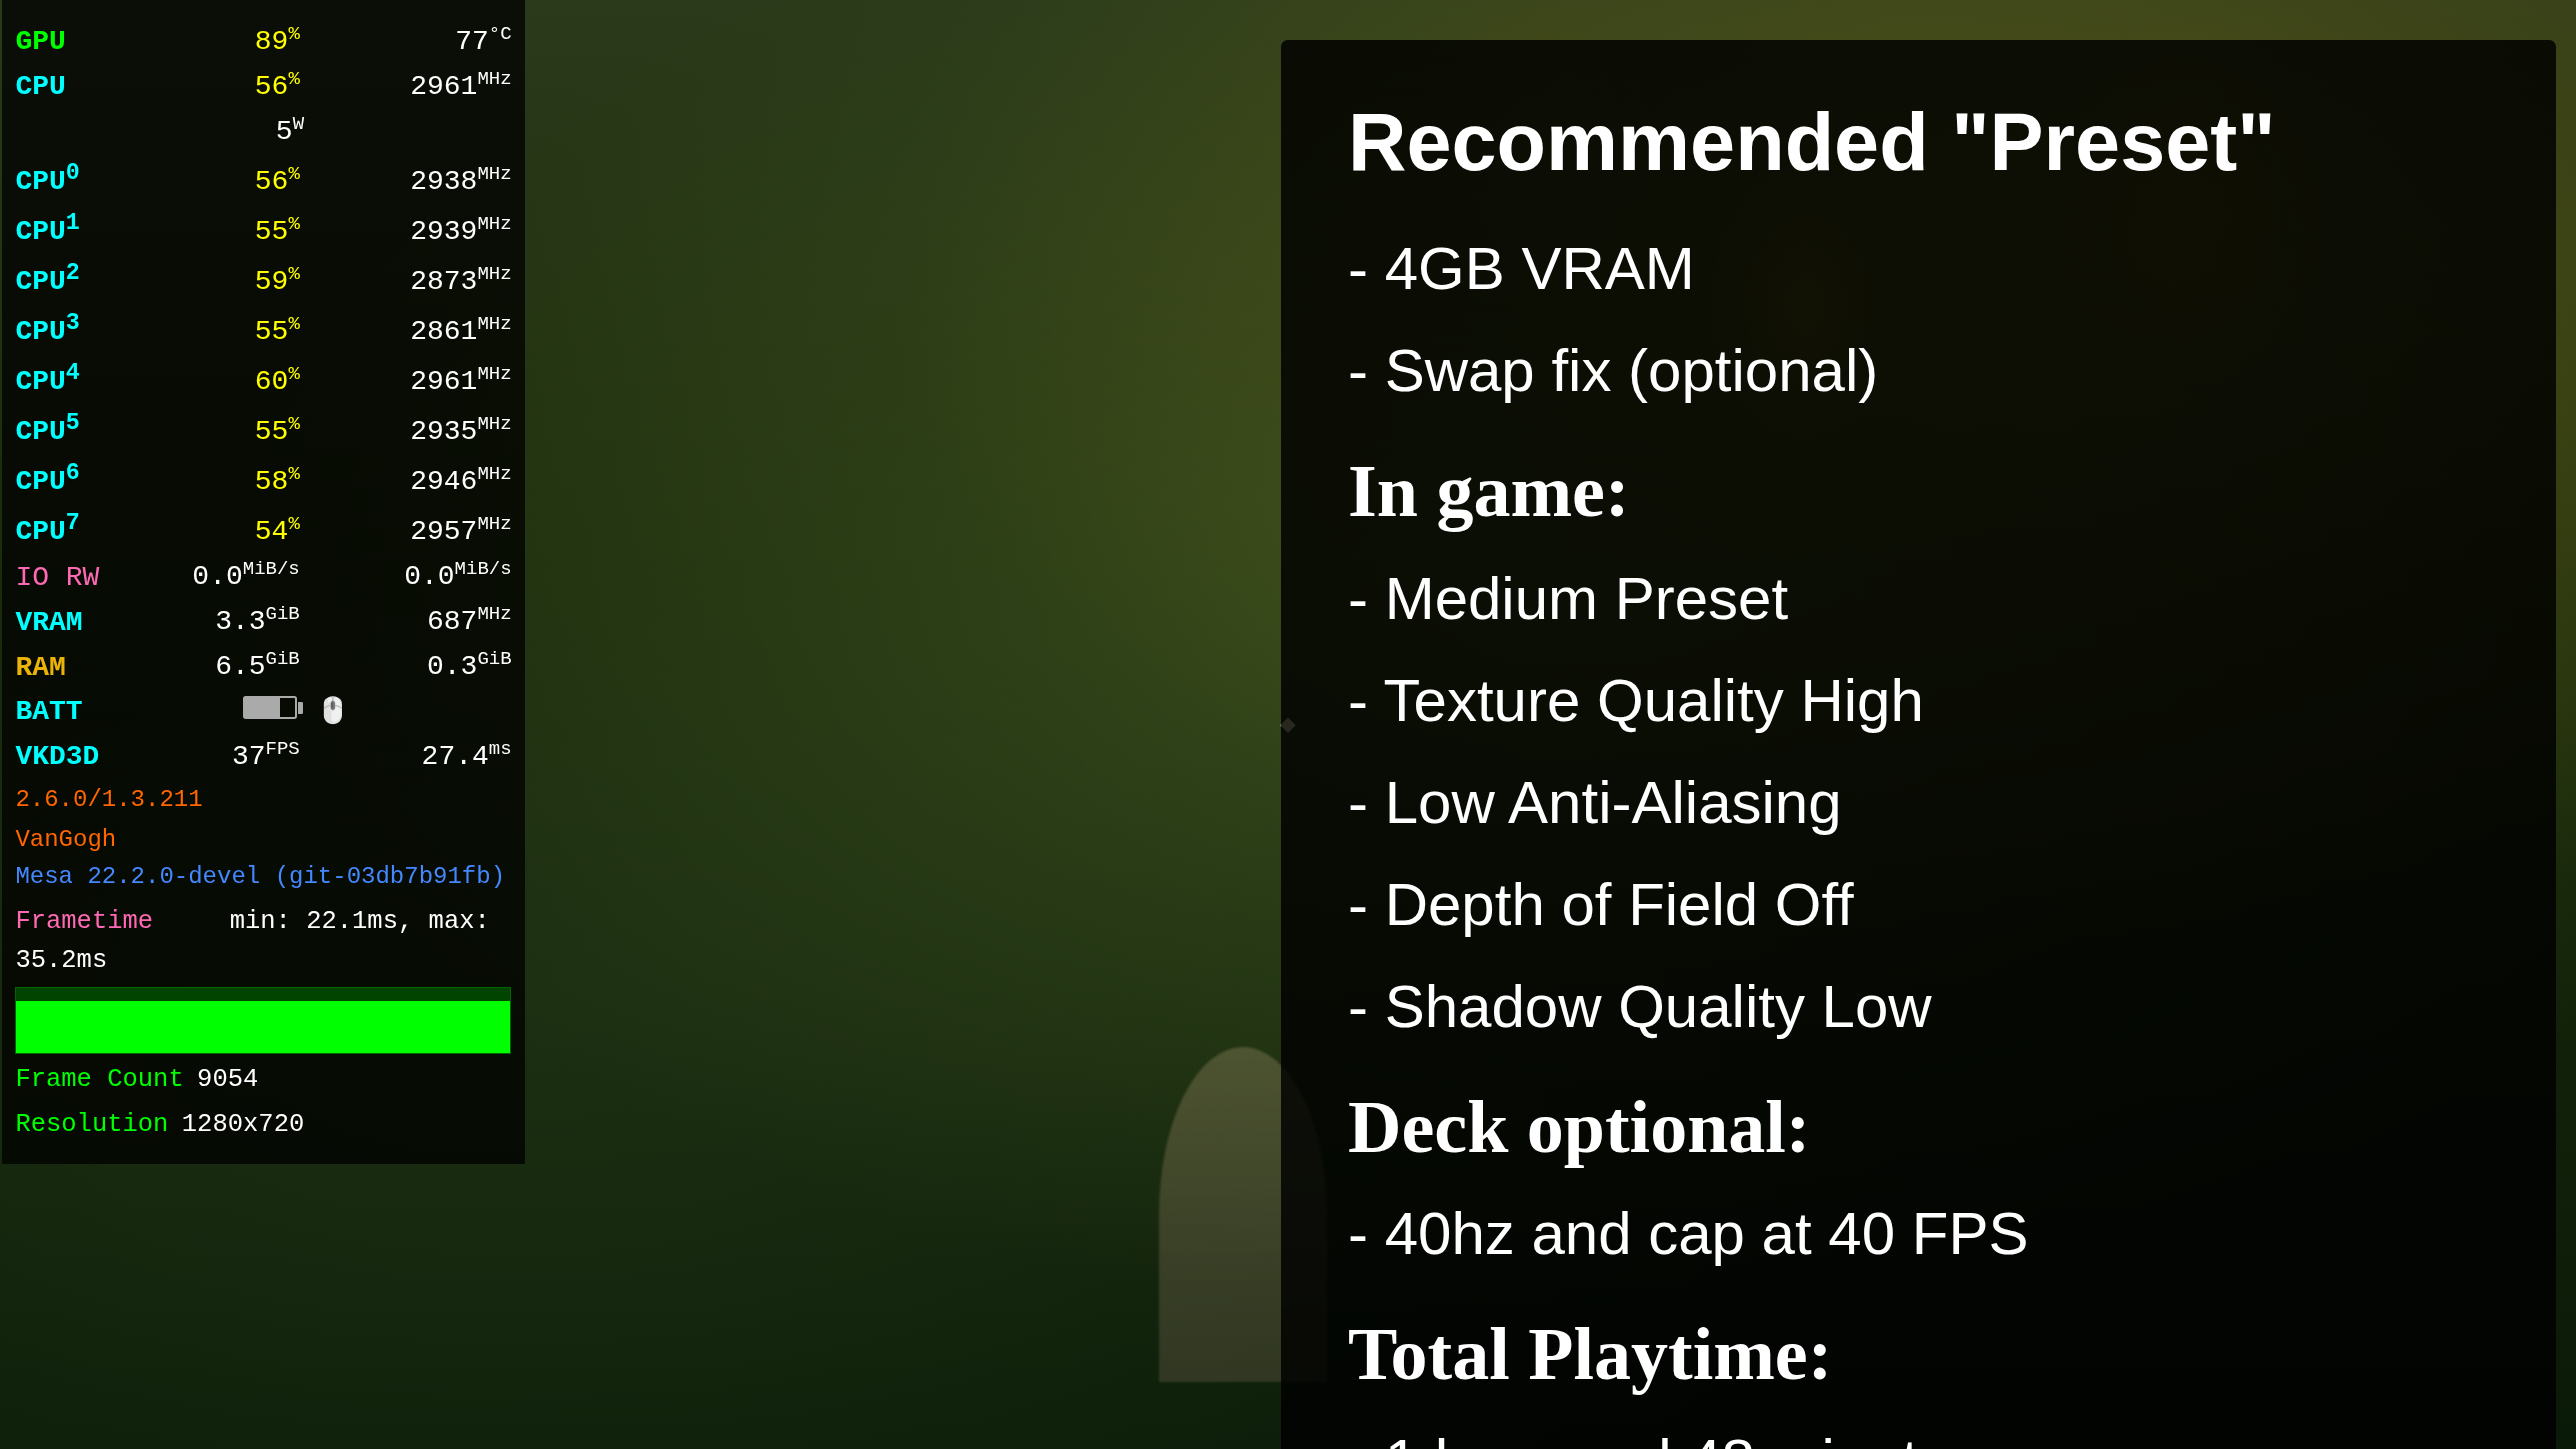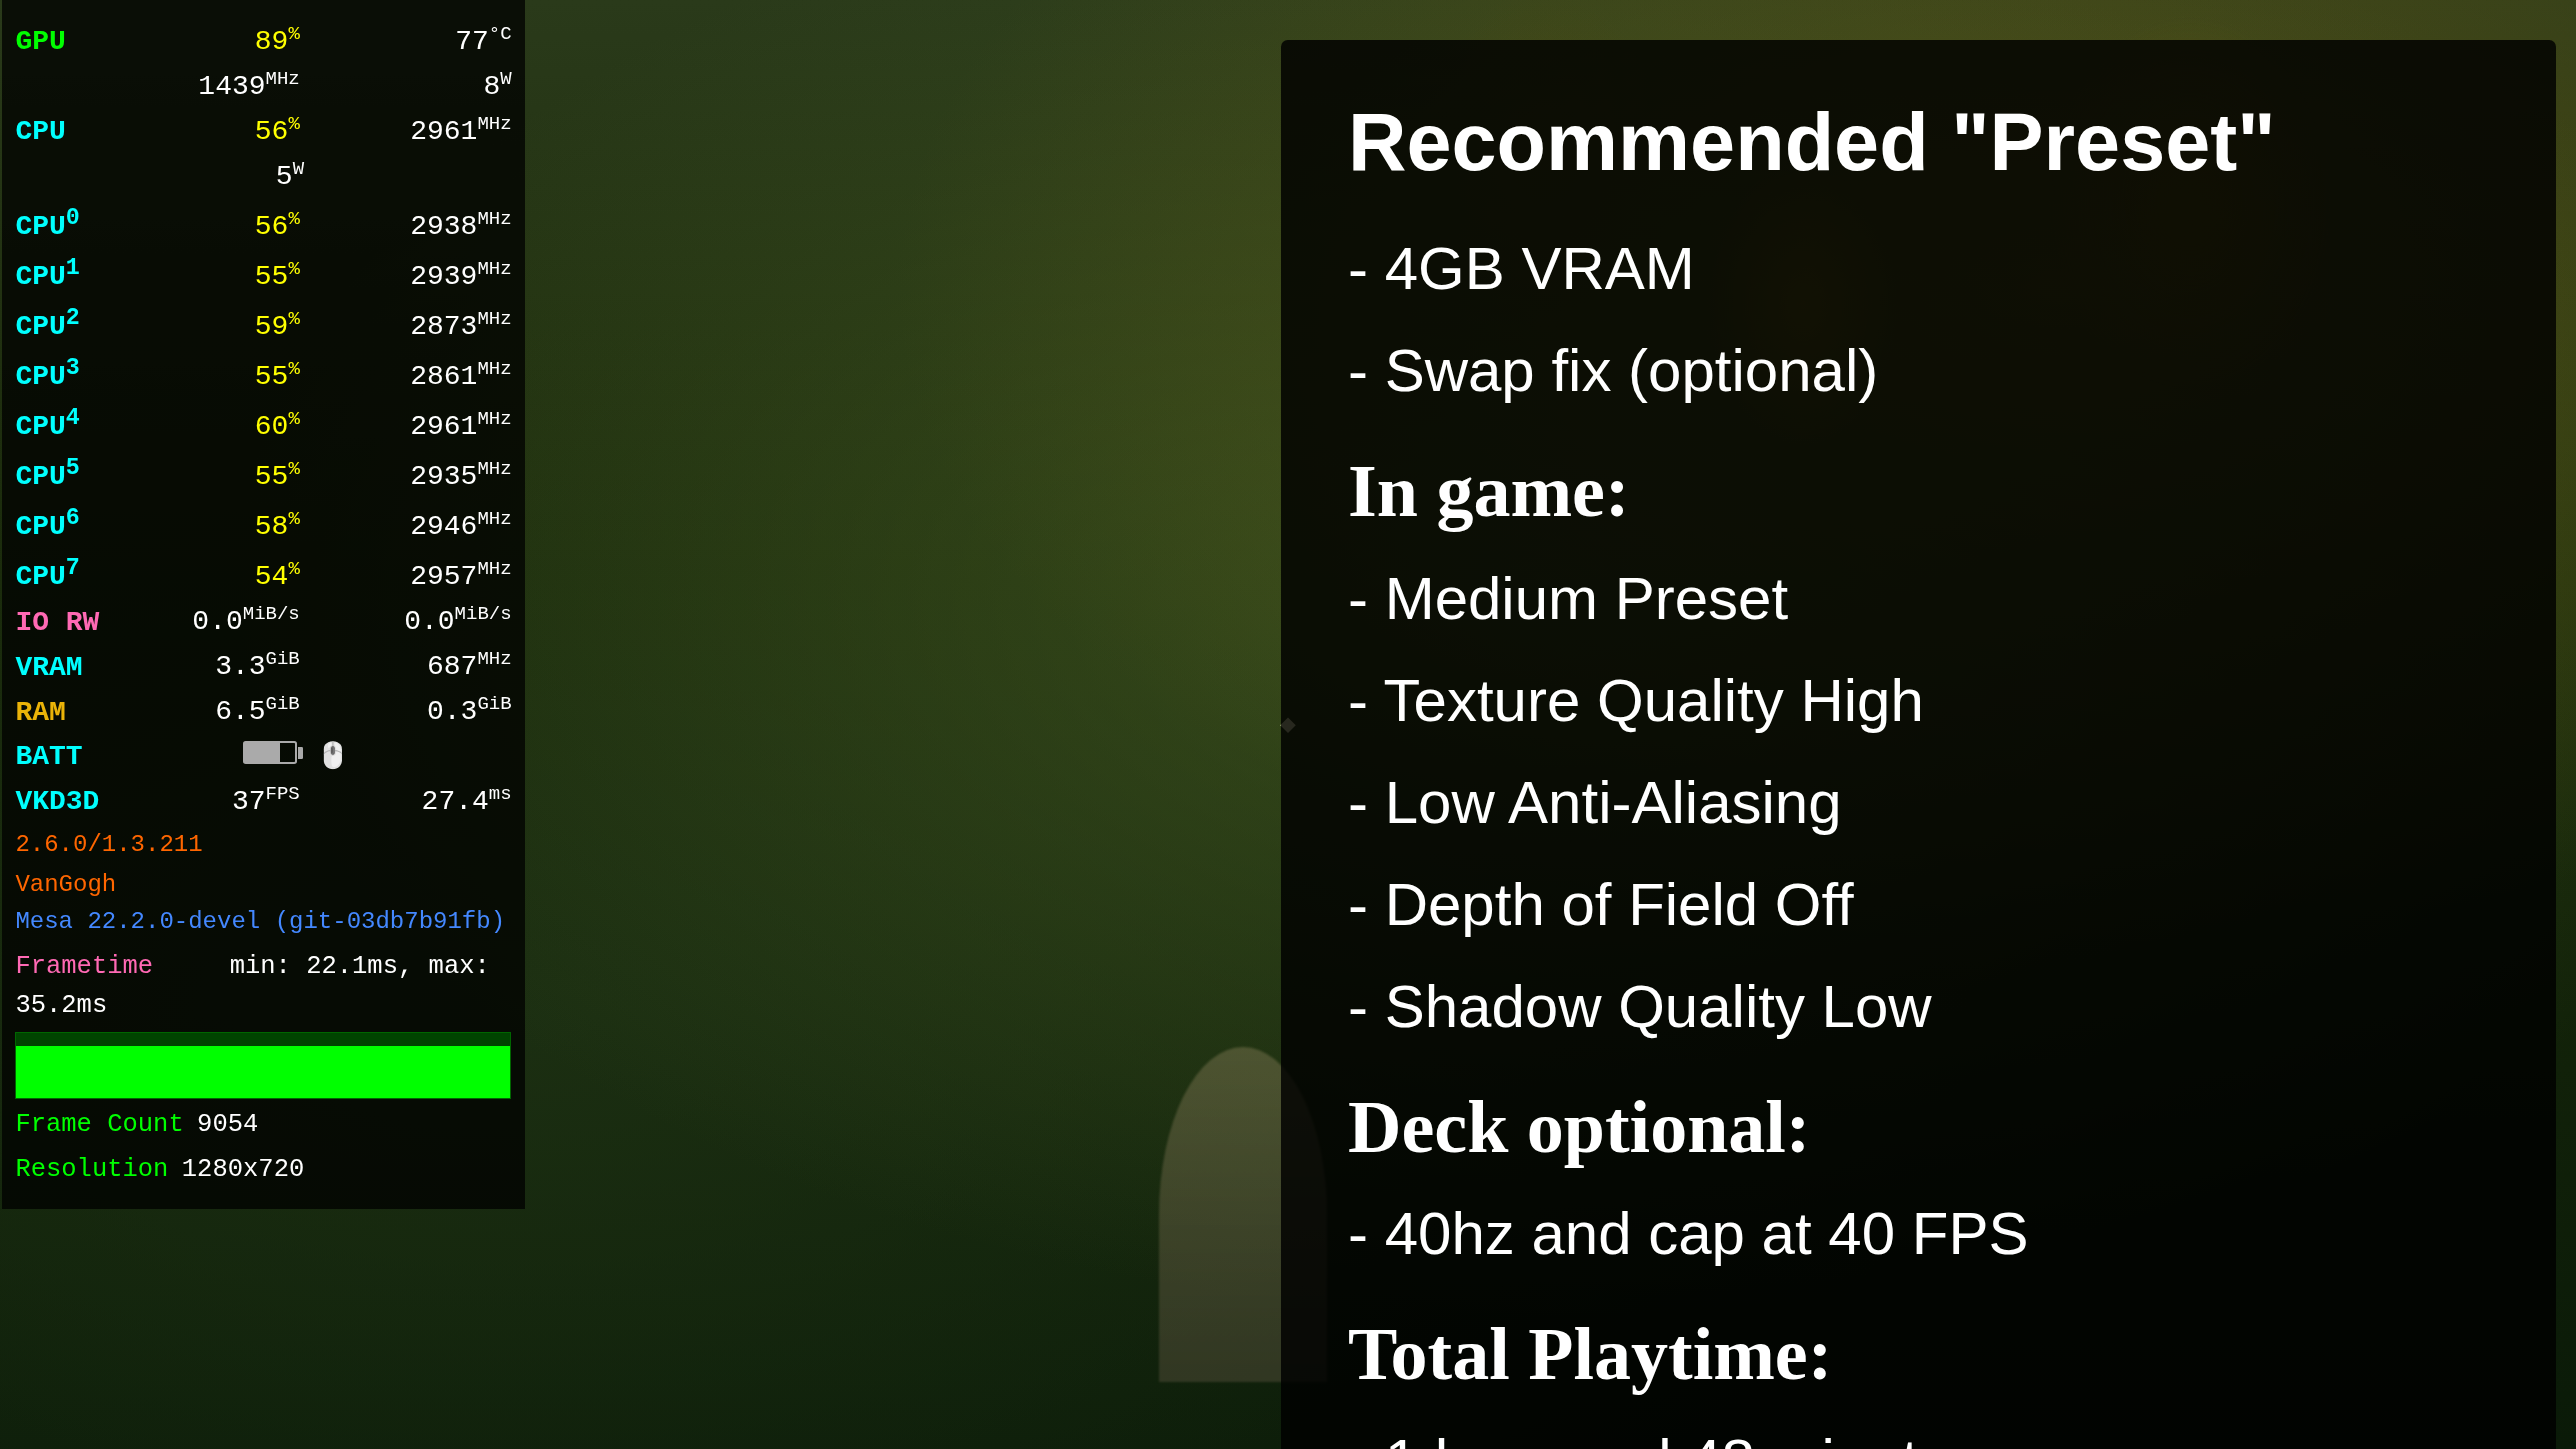--- a/index.html
+++ b/index.html
@@ -86,21 +86,21 @@
     .hud-row {
       display: flex;
       align-items: baseline;
       gap: 6.7px;
       margin-bottom: 1.3px;
     }
 
     .label-gpu { color: #00ff00; font-weight: bold; width: 134px; }
     .label-cpu { color: #00ffff; font-weight: bold; width: 134px; }
     .label-cpu-core { color: #00ffff; font-weight: bold; width: 134px; }
-    .label-io { color: #ff69b4; font-weight: bold; width: 134px; }
+    .label-io { color: #ff69b4; font-weight: normal; width: 134px; }
     .label-vram { color: #00ffff; font-weight: bold; width: 134px; }
     .label-ram { color: #eab308; font-weight: bold; width: 134px; }
     .label-batt { color: #00ffff; font-weight: bold; width: 134px; }
     .label-vkd3d { color: #00ffff; font-weight: bold; width: 134px; }
 
     .val-yellow { color: #ffff00; }
     .val-white { color: #ffffff; }
 
     .sup-unit {
       font-size: 19px;
@@ -240,29 +240,20 @@
 
     <div class="hud-row">
       <span class="label-gpu">GPU</span>
       <span class="hud-row-val val-yellow">
         <span>89</span><span class="sup-unit">%</span>
       </span>
       <span class="hud-row-val2 val-white">
         <span>77</span><span class="sup-unit">°C</span>
       </span>
     </div>
-    <div class="hud-row">
-      <span style="width:134px"></span>
-      <span class="hud-row-val val-white">
-        <span>1439</span><span class="sup-unit">MHz</span>
-      </span>
-      <span class="hud-row-val2 val-white">
-        <span>8</span><span class="sup-unit">W</span>
-      </span>
-    </div>
 
     <div class="hud-row">
       <span class="label-cpu">CPU</span>
       <span class="hud-row-val val-yellow">
         <span>56</span><span class="sup-unit">%</span>
       </span>
       <span class="hud-row-val2 val-white">
         <span>2961</span><span class="sup-unit">MHz</span>
       </span>
     </div>

